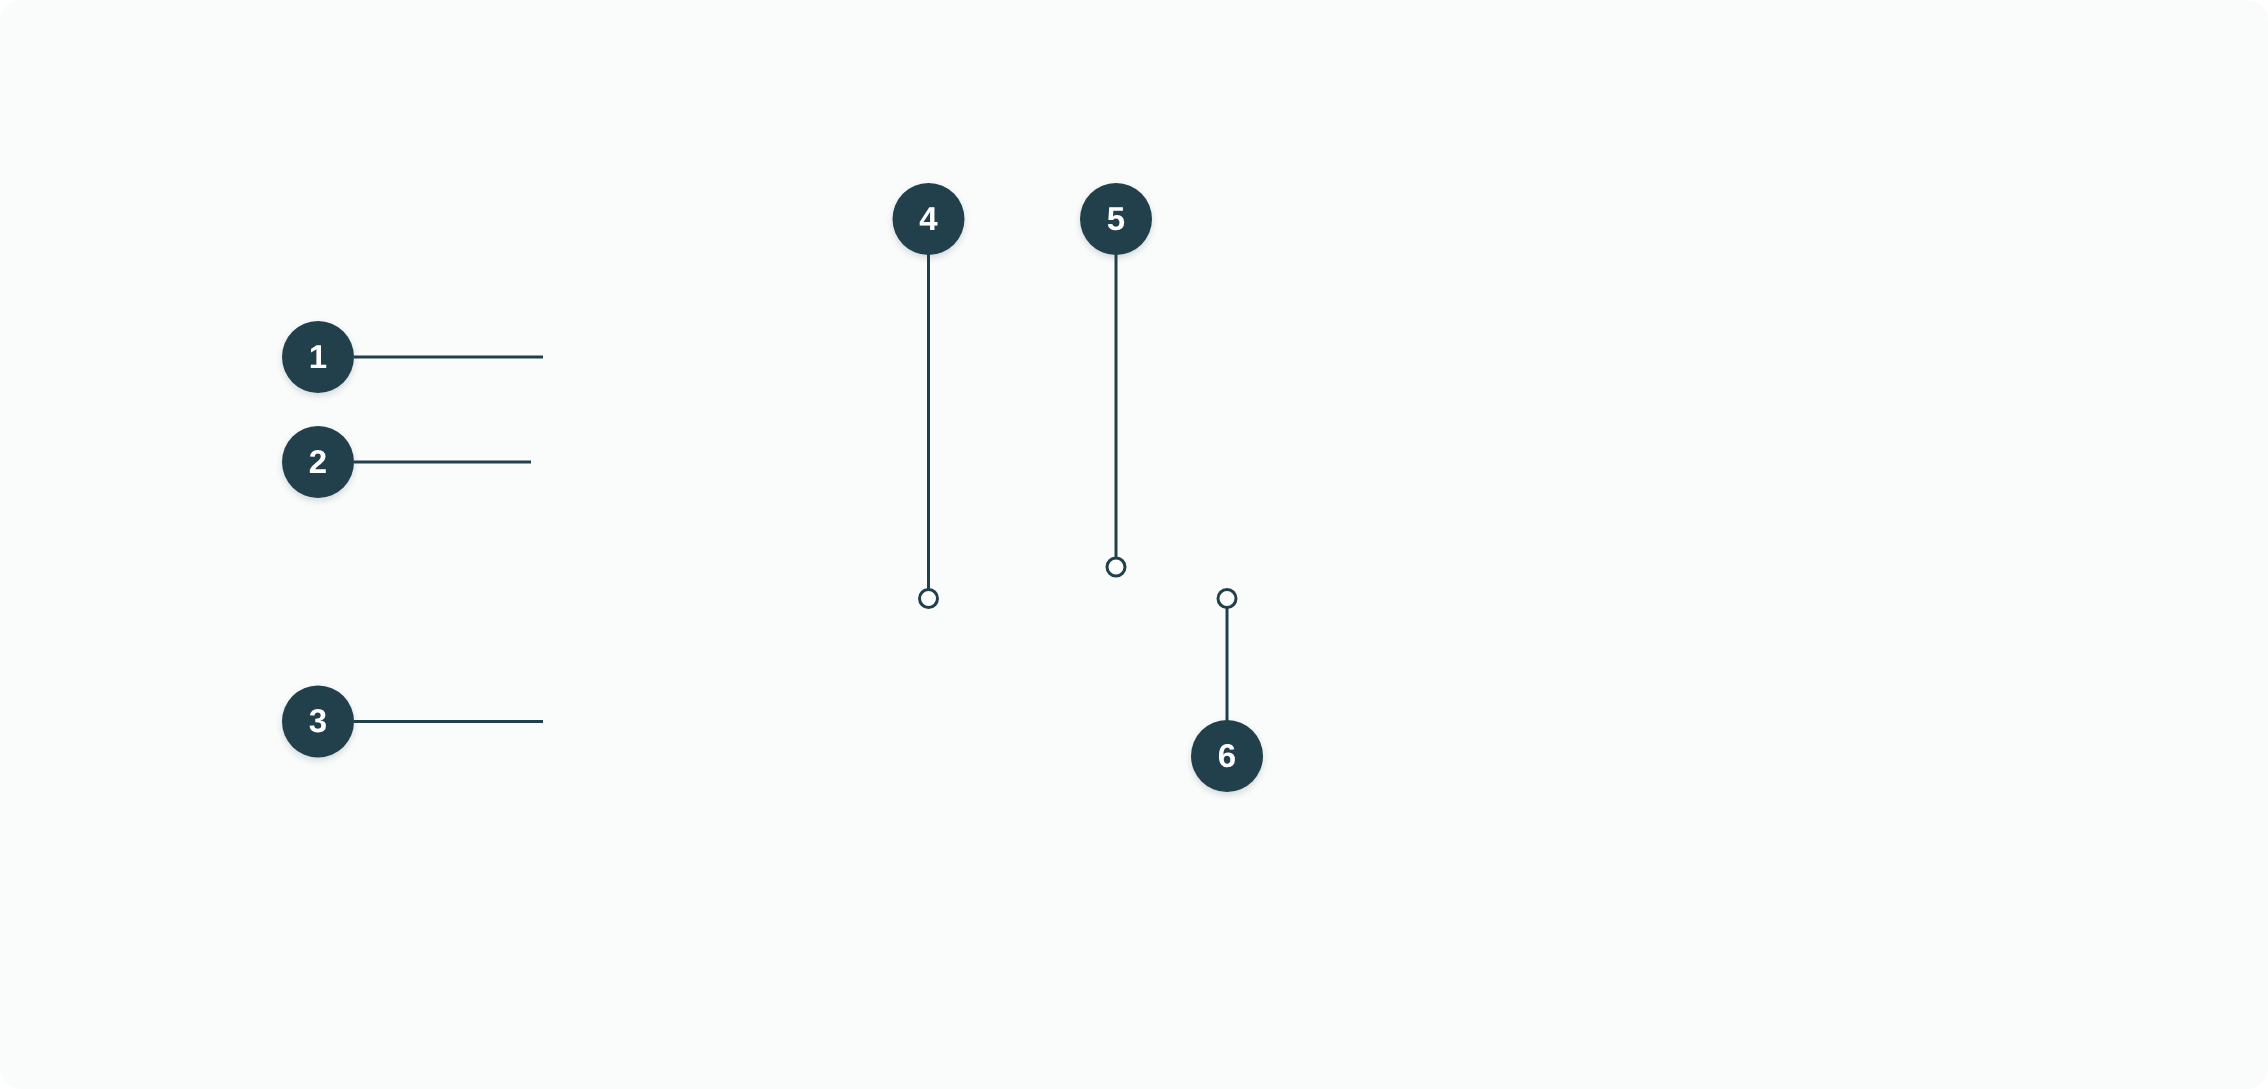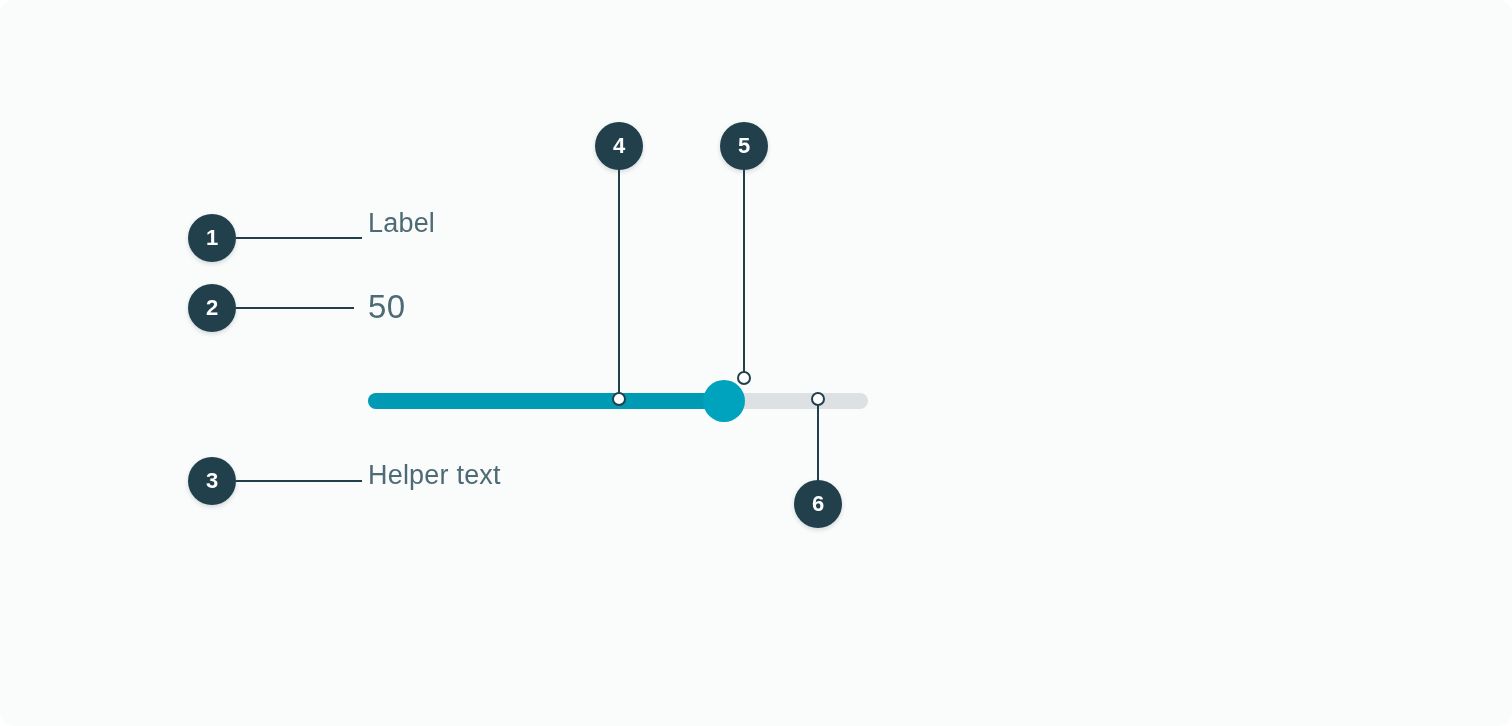--- a/index.html
+++ b/index.html
@@ -138,34 +138,20 @@
     border: 2px solid #21404b;
     box-sizing: border-box;
     z-index: 6;
   }
 </style>
 </head>
 <body>
 
 <div id="canvas">
 
-  <div class="slider-component">
-
-    <div class="slider-label">Label</div>
-
-    <div class="slider-value">50</div>
-
-    <div class="slider-track-wrap">
-      <div class="track-bg"></div>
-      <div class="track-fill"></div>
-      <div class="slider-thumb"></div>
-    </div>
-
-    <div class="slider-helper">Helper text</div>
-  </div>
 
   <div class="lead-h" style="left:236px; top:237px; width:126px;"></div>
   <div class="marker" style="left:188px; top:214px;">1</div>
 
   <div class="lead-h" style="left:236px; top:307px; width:118px;"></div>
   <div class="marker" style="left:188px; top:284px;">2</div>
 
   <div class="lead-h" style="left:236px; top:480px; width:126px;"></div>
   <div class="marker" style="left:188px; top:457px;">3</div>
 

